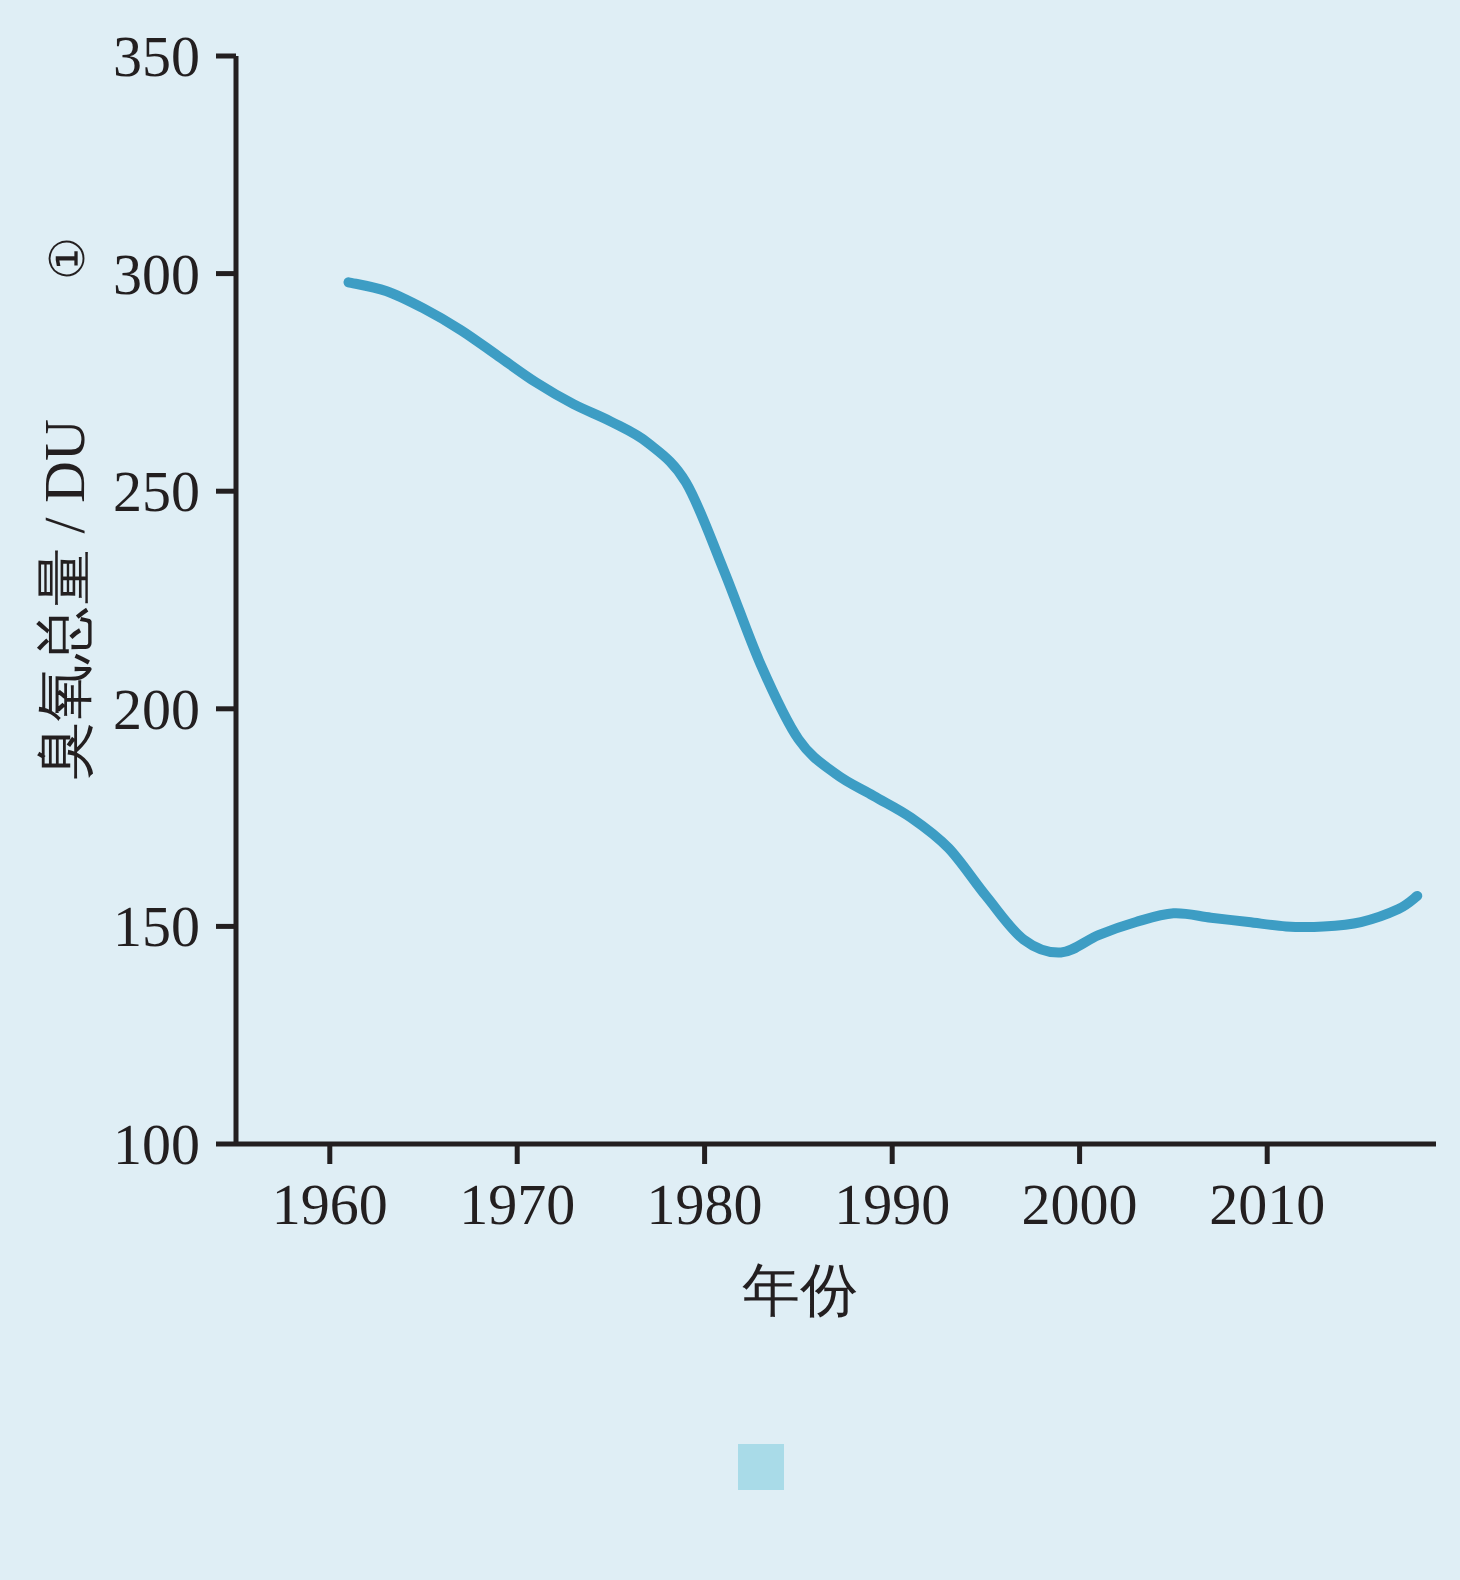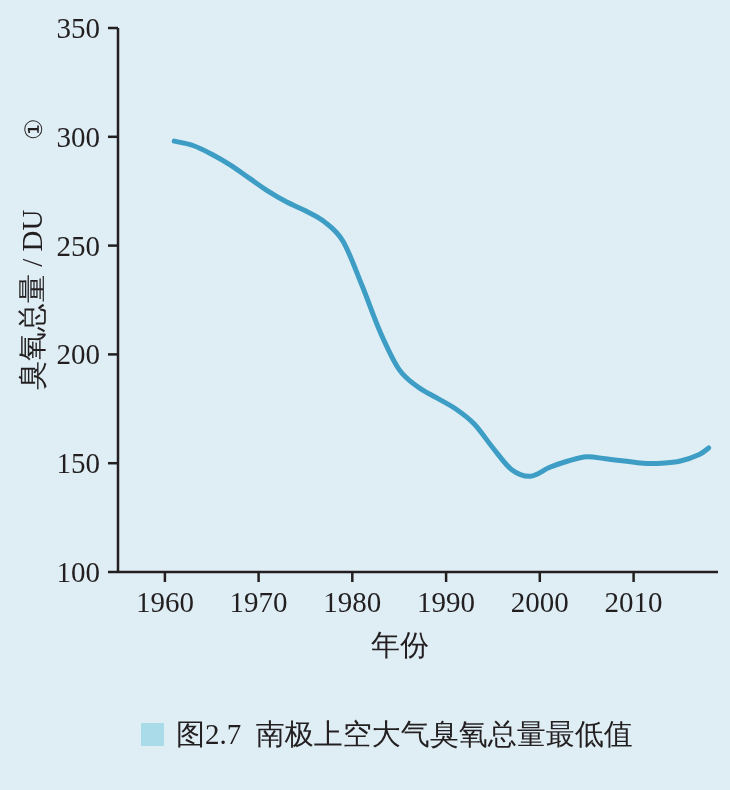--- a/index.html
+++ b/index.html
@@ -124,18 +124,18 @@
 
       <text class="axis-title" transform="translate(42,390) rotate(-90)">臭氧总量 / DU</text>
       <text class="axis-title" transform="translate(42,140) rotate(-90)" style="font-size:24px">①</text>
 
       <text class="axis-title" x="400" y="655" text-anchor="middle">年份</text>
     </svg>
   </div>
 
   <div id="caption">
     <div class="caption-line">
-      <span class="caption-marker"></span><span>图2.7  南极上空大气臭氧总量最低值</span>
+      <span class="caption-marker"></span>
     </div>
 
   </div>
 
 </div>
 
 </body></html>

